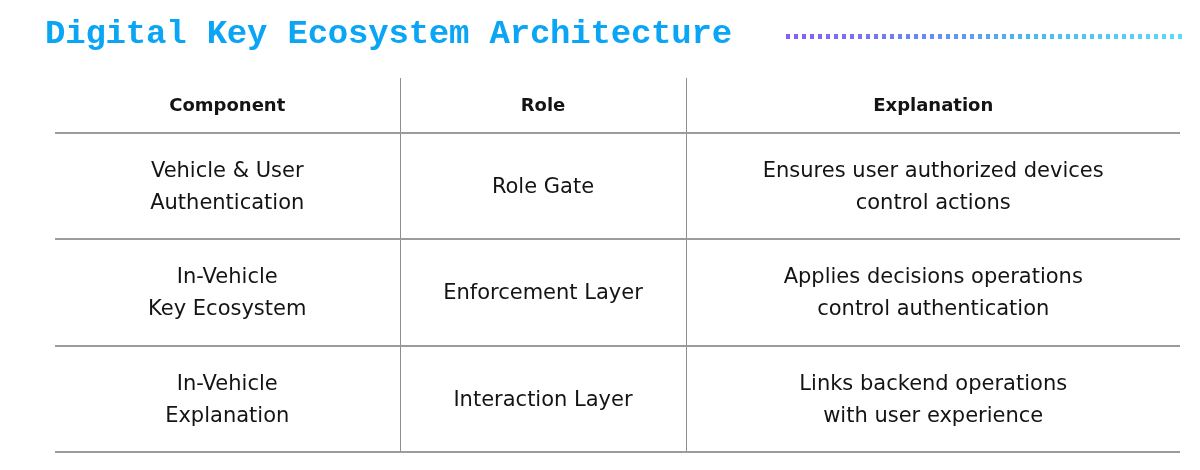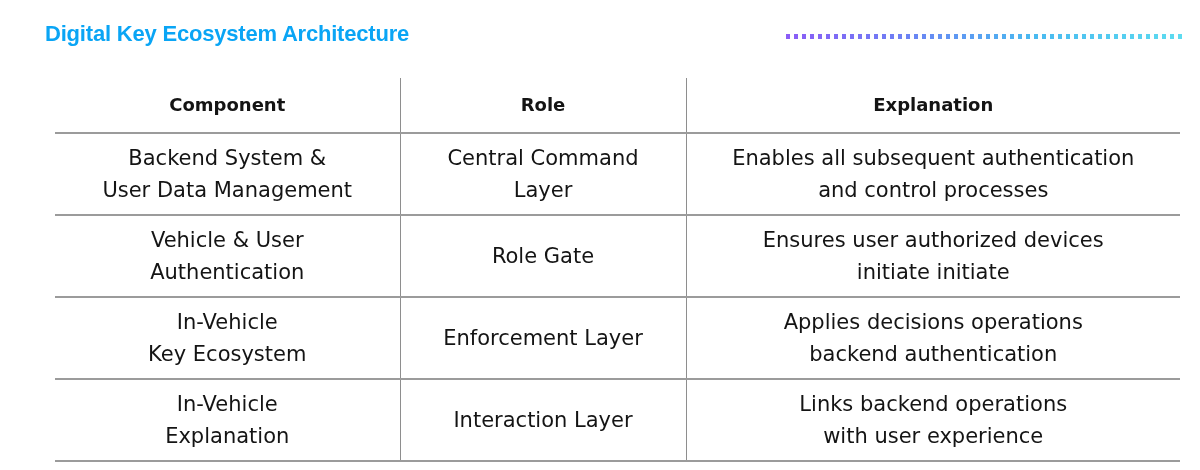--- a/index.html
+++ b/index.html
@@ -29,22 +29,22 @@
     left: 0;
     top: 0;
     width: 1200px;
     height: 70px;
   }
 
   .page-title {
     position: absolute;
     left: 45px;
     top: 11px;
-    font-family: Liberation Sans, sans-serif;
-    font-size: 22px;
+    font-family: Liberation Mono, monospace;
+    font-size: 34px;
     font-weight: 700;
     letter-spacing: -0.2px;
     color: #0aa5f5;
     white-space: nowrap;
     line-height: 46px;
   }
 
   .title-dots {
     position: absolute;
     left: 786px;
@@ -134,60 +134,46 @@
       </colgroup>
       <thead>
         <tr>
           <th class="sep">Component</th>
           <th class="sep">Role</th>
           <th>Explanation</th>
         </tr>
       </thead>
       <tbody>
 
-        <tr>
-          <td class="sep">
-            <span class="cell-line">Backend System &amp;</span>
-            <span class="cell-line">User Data Management</span>
-          </td>
-          <td class="sep">
-            <span class="cell-line">Central Command</span>
-            <span class="cell-line">Layer</span>
-          </td>
-          <td>
-            <span class="cell-line">Enables all subsequent authentication</span>
-            <span class="cell-line">and control processes</span>
-          </td>
-        </tr>
 
         <tr>
           <td class="sep">
             <span class="cell-line">Vehicle &amp; User</span>
             <span class="cell-line">Authentication</span>
           </td>
           <td class="sep">
             <span class="cell-line">Role Gate</span>
           </td>
           <td>
             <span class="cell-line">Ensures user authorized devices</span>
-            <span class="cell-line">initiate initiate</span>
+            <span class="cell-line">control actions</span>
           </td>
         </tr>
 
         <tr>
           <td class="sep">
             <span class="cell-line">In-Vehicle</span>
             <span class="cell-line">Key Ecosystem</span>
           </td>
           <td class="sep">
             <span class="cell-line">Enforcement Layer</span>
           </td>
           <td>
             <span class="cell-line">Applies decisions operations</span>
-            <span class="cell-line">backend authentication</span>
+            <span class="cell-line">control authentication</span>
           </td>
         </tr>
 
         <tr>
           <td class="sep">
             <span class="cell-line">In-Vehicle</span>
             <span class="cell-line">Explanation</span>
           </td>
           <td class="sep">
             <span class="cell-line">Interaction Layer</span>

